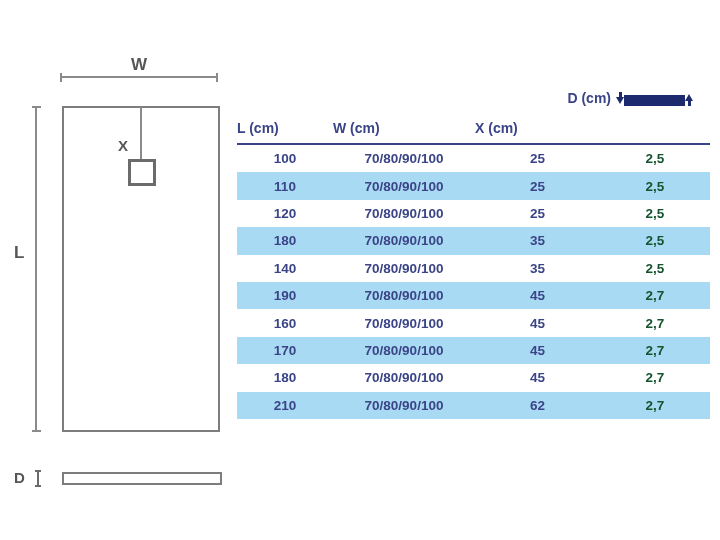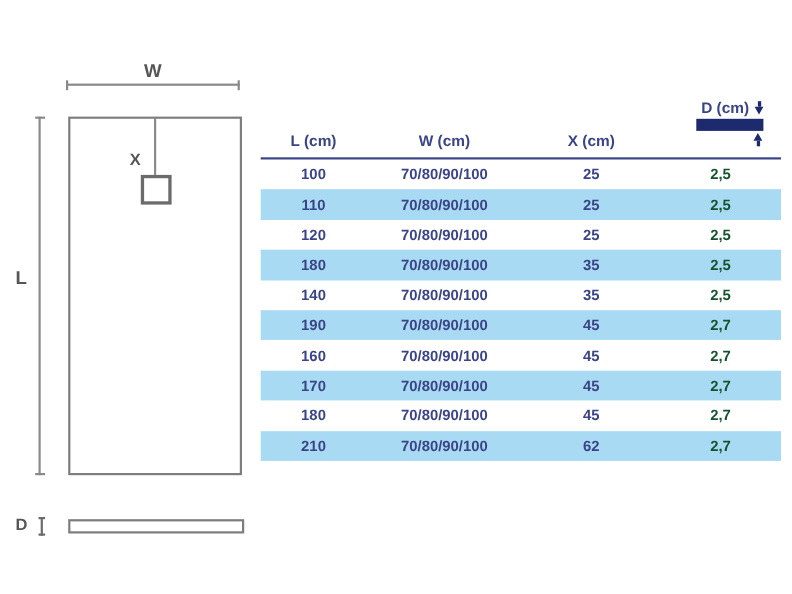--- a/index.html
+++ b/index.html
@@ -68,40 +68,40 @@
   .spec-table {
     position: absolute; left: 237px; top: 88px; width: 473px;
   }
   .thead {
     display: flex; align-items: flex-end; height: 55px;
     border-bottom: 2px solid #3a4487;
     box-sizing: content-box;
   }
   .th {
     color: #3a4487; font-size: 14px; font-weight: bold;
-    text-align: center; padding-bottom: 7px;
+    text-align: left; padding-bottom: 7px;
   }
   .col-l { width: 96px; }
   .col-w { width: 142px; }
   .col-x { width: 125px; }
   .col-d { width: 110px; }
   .tbody .tr {
     display: flex; align-items: center; height: 27.4px;
   }
   .tr.stripe { background: #a9daf3; }
   .td {
     font-size: 13.5px; font-weight: bold; text-align: center;
     color: #3a4487;
   }
   .td.col-d { color: #14532d; }
 
   
   .d-head {
     position: absolute; top: 2px; right: 16px;
-    display: flex; flex-direction: column; align-items: flex-end;
+    display: flex; flex-direction: row; align-items: flex-end;
   }
   .d-head-line1 { display: flex; align-items: center; gap: 5px; }
   .d-head-label { color: #3a4487; font-size: 14px; font-weight: bold; line-height: 16px; }
   .depth-bar { width: 61px; height: 11px; background: #1e2a6e; margin-top: 2px; }
   .arr { display: flex; flex-direction: column; align-items: center; }
   .arr .tri-down {
     width: 0; height: 0;
     border-left: 4.5px solid transparent; border-right: 4.5px solid transparent;
     border-top: 7px solid #1e2a6e;
   }

